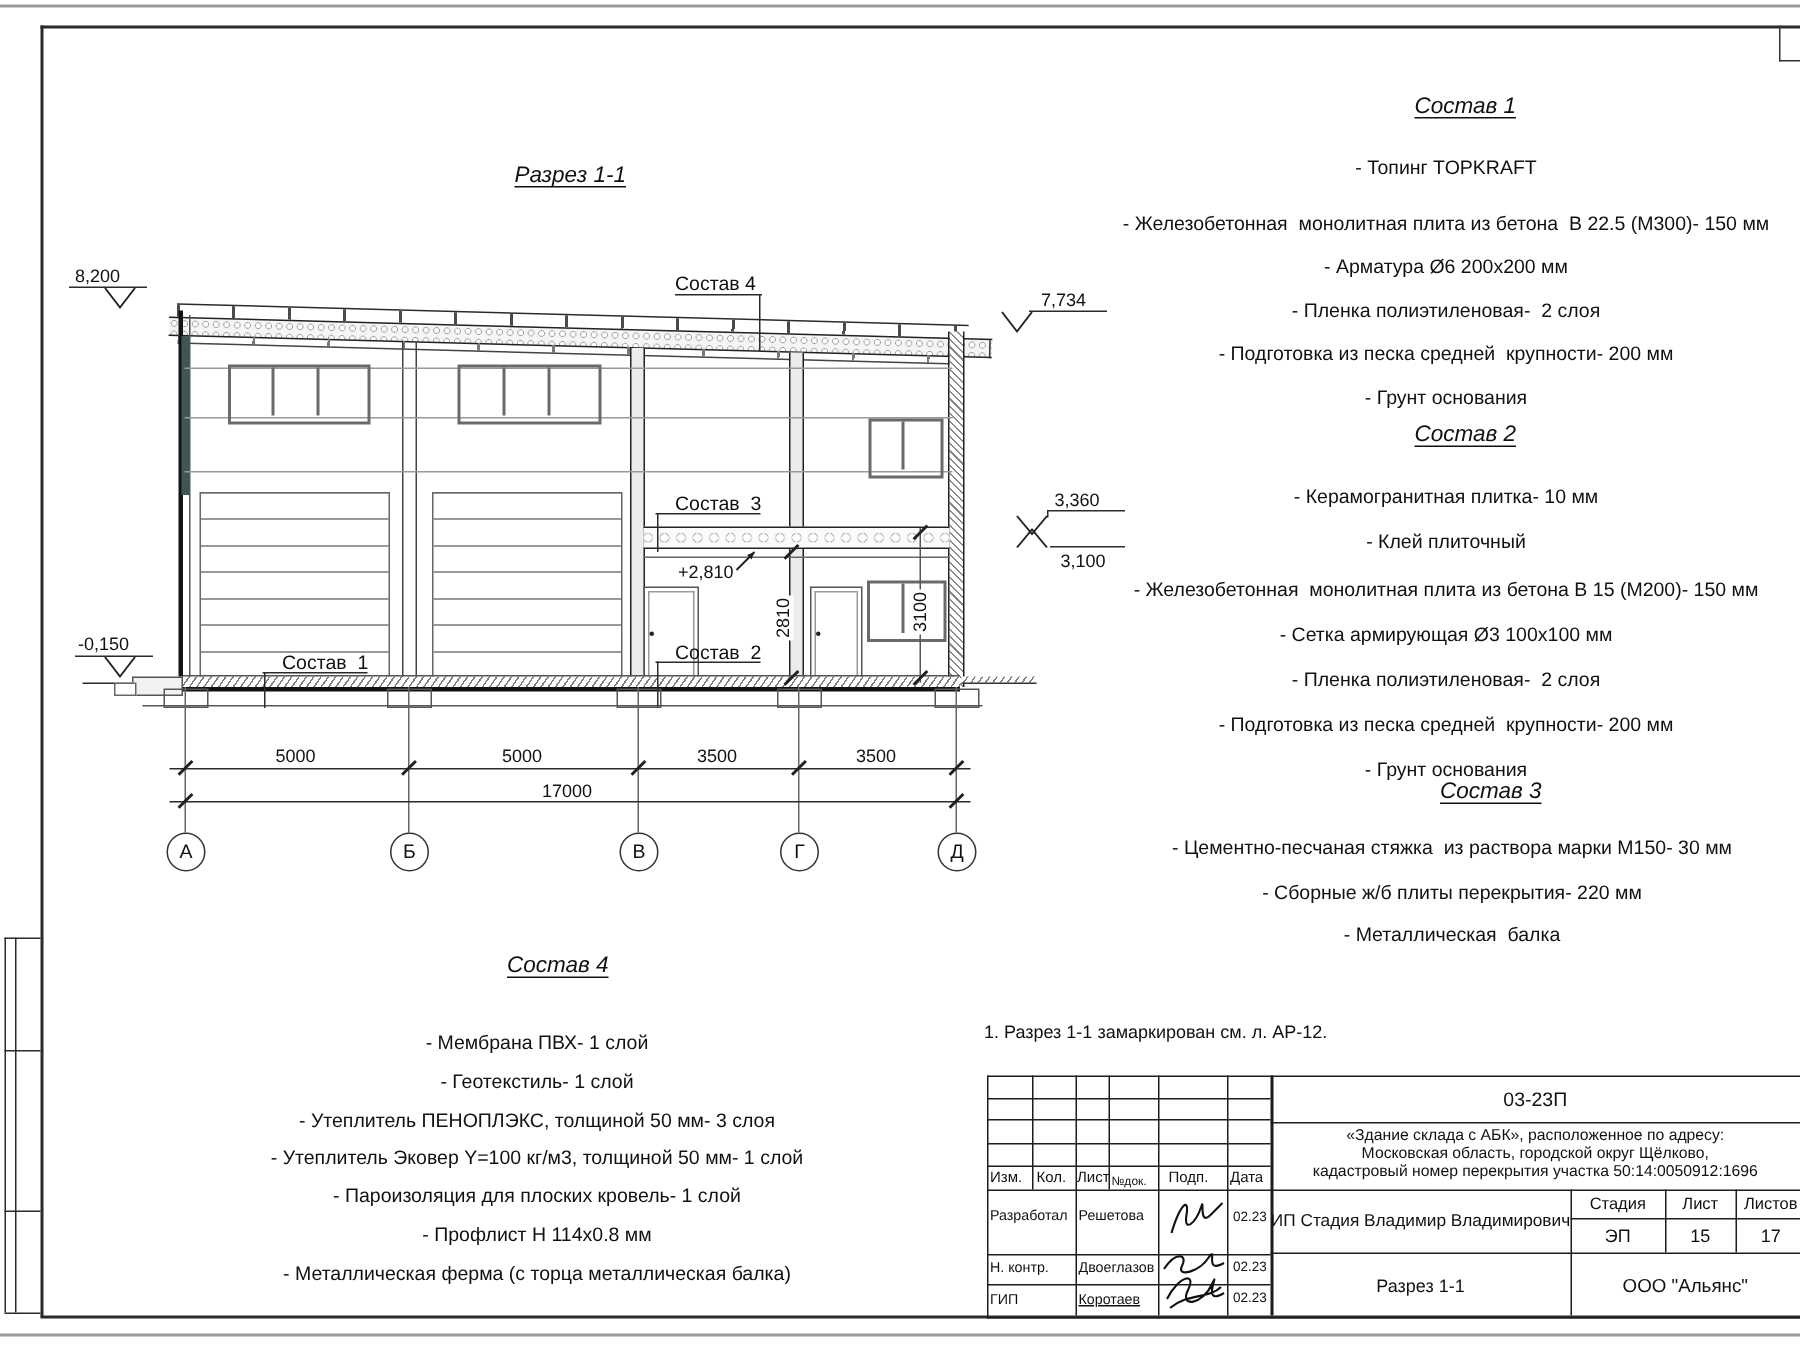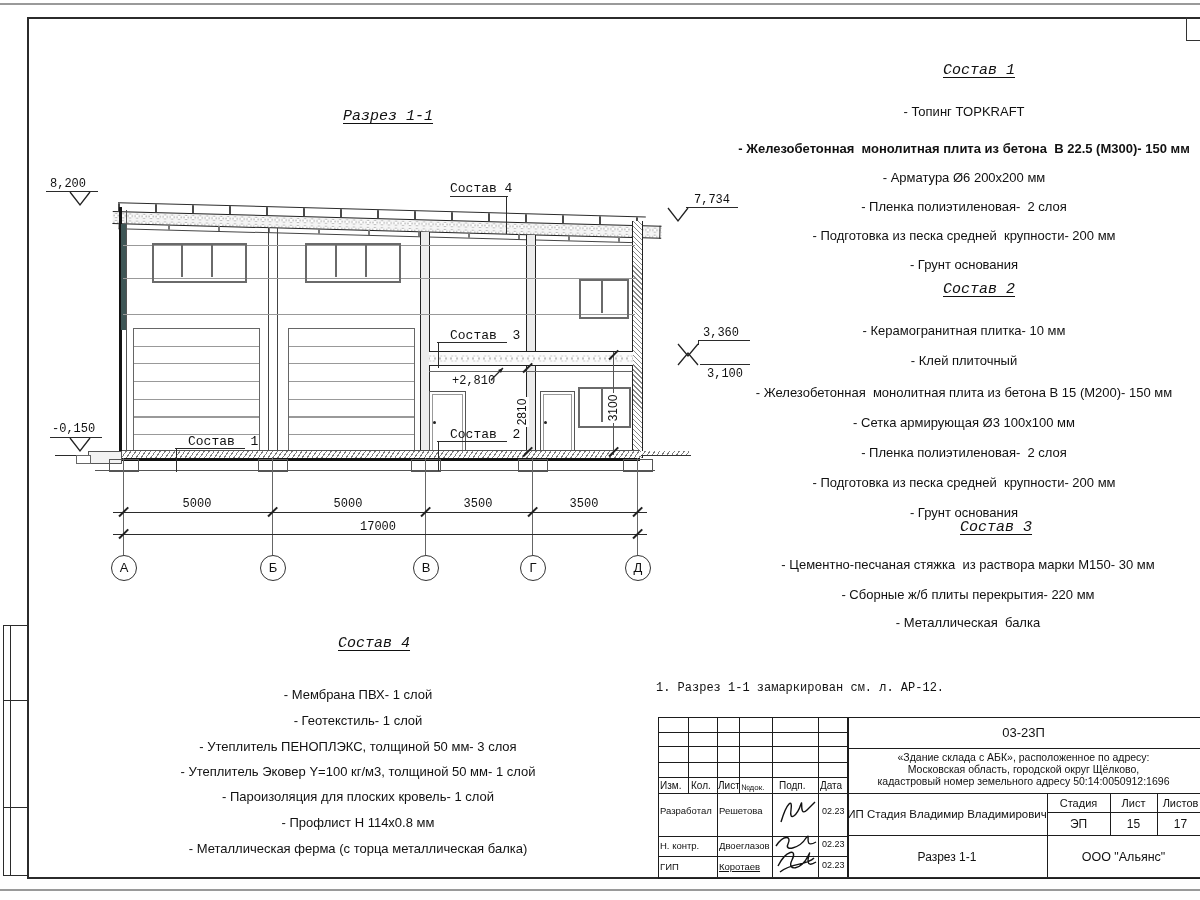--- a/index.html
+++ b/index.html
@@ -1,21 +1,21 @@
 <!DOCTYPE html>
 <html><head>
 <meta charset="utf-8">
 <style>
   html,body{margin:0;padding:0;background:#e9e9e9;}
   .sheet{position:relative;width:1200px;height:900px;background:#ffffff;overflow:hidden;
          font-family:"Liberation Sans",sans-serif;color:#111;}
   .abs{position:absolute;}
   .hl{position:absolute;background:#2b2b2b;}
   .vl{position:absolute;background:#2b2b2b;}
-  .txt{position:absolute;white-space:pre;font-family:Liberation Mono, monospace;}
+  .txt{position:absolute;white-space:pre;}
   .ctr{text-align:center;}
   .heading{font-style:italic;font-size:15px;text-decoration:underline;text-underline-offset:3px;white-space:pre;}
   .dwlabel{font-size:13px;white-space:pre;}
   .dim{font-size:12px;}
   .elev{font-size:12px;}
   .axis-circle{position:absolute;width:24px;height:24px;border:1.2px solid #333;border-radius:50%;
                text-align:center;line-height:24px;font-size:13px;background:#fff;}
   .tick{position:absolute;width:13px;height:1.6px;background:#222;transform:rotate(-45deg);}
   .vtext{position:absolute;text-align:center;transform:rotate(-90deg);font-size:12px;}
   .vtext span{background:#fff;padding:0 2px;}
@@ -203,21 +203,21 @@
   <div class="axis-circle" style="left:413px;top:555px;">В</div>
   <div class="axis-circle" style="left:520px;top:555px;">Г</div>
   <div class="axis-circle" style="left:625px;top:555px;">Д</div>
 
   <div class="txt heading" style="left:943px;top:62px;">Состав 1</div>
   <div class="comp-block" style="left:750px;top:0;width:428px;height:0;">
       <div class="comp-row" style="top: 104px;">
         <span class="comp-label">- Топинг TOPKRAFT</span>
         <span class="comp-value"></span>
       </div>
-      <div class="comp-row" style="top: 141px; font-weight: bold;">
+      <div class="comp-row" style="top: 141px;">
         <span class="comp-label">- Железобетонная  монолитная плита из бетона  В 22.5 (М300)</span>
         <span class="comp-value">- 150 мм</span>
       </div>
       <div class="comp-row" style="top: 170px;">
         <span class="comp-label">- Арматура Ø6 200х200 мм</span>
         <span class="comp-value"></span>
       </div>
       <div class="comp-row" style="top: 199px;">
         <span class="comp-label">- Пленка полиэтиленовая</span>
         <span class="comp-value">-  2 слоя</span>
@@ -358,21 +358,21 @@
     <path d="M4,26 C10,6 16,2 14,14 C12,26 20,20 24,8 C26,2 22,22 30,14 C34,10 36,8 38,6" fill="none" stroke="#111" stroke-width="1.4"></path>
   </svg>
   <svg style="left:772px;top:832px;" width="48" height="44">
     <path d="M4,14 C12,2 20,4 16,12 C12,20 28,16 34,6 C40,-2 30,18 44,10" fill="none" stroke="#111" stroke-width="1.4"></path>
     <path d="M6,34 C14,18 26,16 20,28 C14,40 30,38 36,24 C42,12 28,40 44,30 M8,40 C20,30 34,34 42,26" fill="none" stroke="#111" stroke-width="1.4"></path>
   </svg>
 
   <div class="tb-txt ctr" style="left:847px;top:725px;width:353px;font-size:13px;">03-23П</div>
   <div class="tb-txt ctr" style="left:852px;top:751px;width:343px;font-size:10.5px;">«Здание склада с АБК», расположенное по адресу:</div>
   <div class="tb-txt ctr" style="left:852px;top:763px;width:343px;font-size:10.5px;">Московская область, городской округ Щёлково,</div>
-  <div class="tb-txt ctr" style="left:852px;top:775px;width:343px;font-size:10.5px;">кадастровый номер земельного адресу 50:14:0050912:1696</div>
+  <div class="tb-txt ctr" style="left:852px;top:775px;width:343px;font-size:10.5px;">кадастровый номер перекрытия участка 50:14:0050912:1696</div>
   <div class="tb-txt ctr" style="left:847px;top:808px;width:200px;font-size:11.5px;">ИП Стадия Владимир Владимирович</div>
   <div class="tb-txt ctr" style="left:1047px;top:797px;width:63px;font-size:11px;">Стадия</div>
   <div class="tb-txt ctr" style="left:1110px;top:797px;width:47px;font-size:11px;">Лист</div>
   <div class="tb-txt ctr" style="left:1157px;top:797px;width:47px;font-size:11px;">Листов</div>
   <div class="tb-txt ctr" style="left:1047px;top:817px;width:63px;font-size:12px;">ЭП</div>
   <div class="tb-txt ctr" style="left:1110px;top:817px;width:47px;font-size:12px;">15</div>
   <div class="tb-txt ctr" style="left:1157px;top:817px;width:47px;font-size:12px;">17</div>
   <div class="tb-txt ctr" style="left:847px;top:850px;width:200px;font-size:12px;">Разрез 1-1</div>
   <div class="tb-txt ctr" style="left:1047px;top:850px;width:153px;font-size:12.5px;">ООО "Альянс"</div>
 

